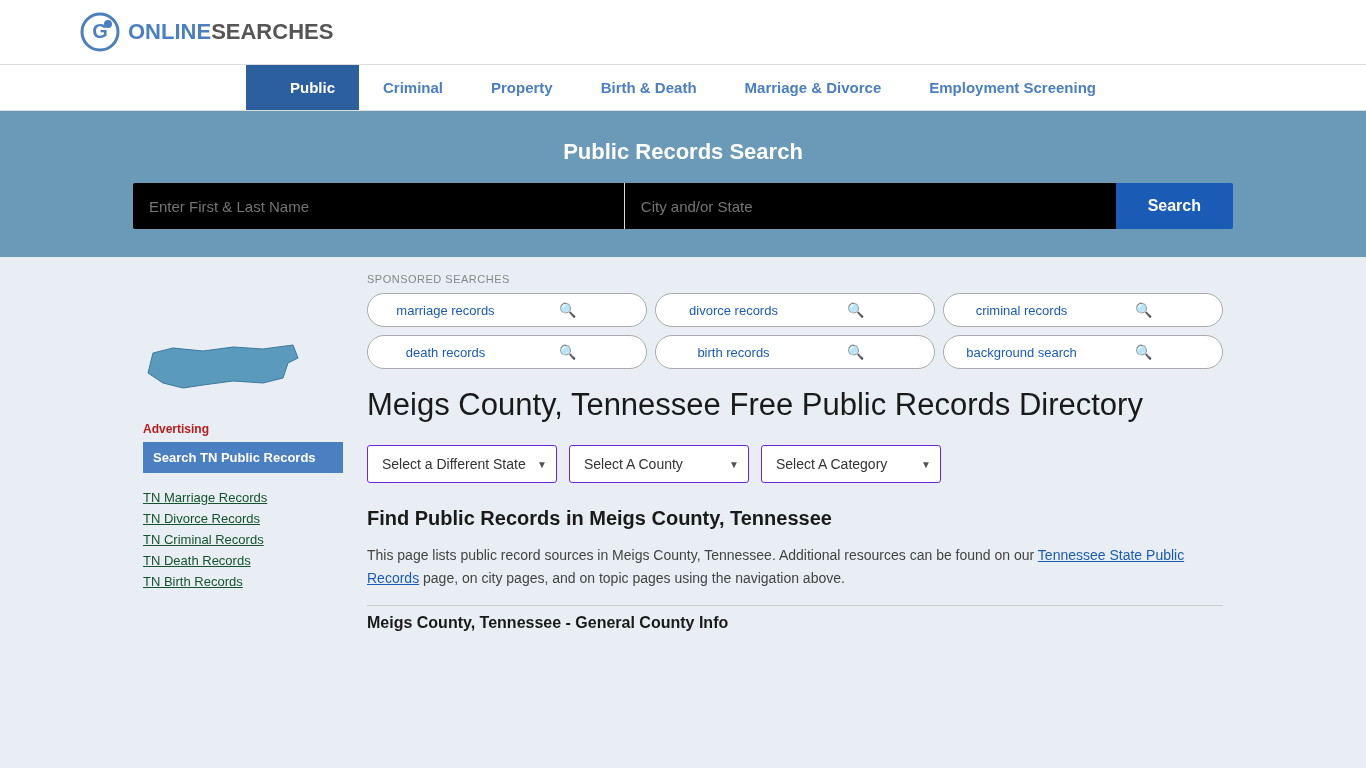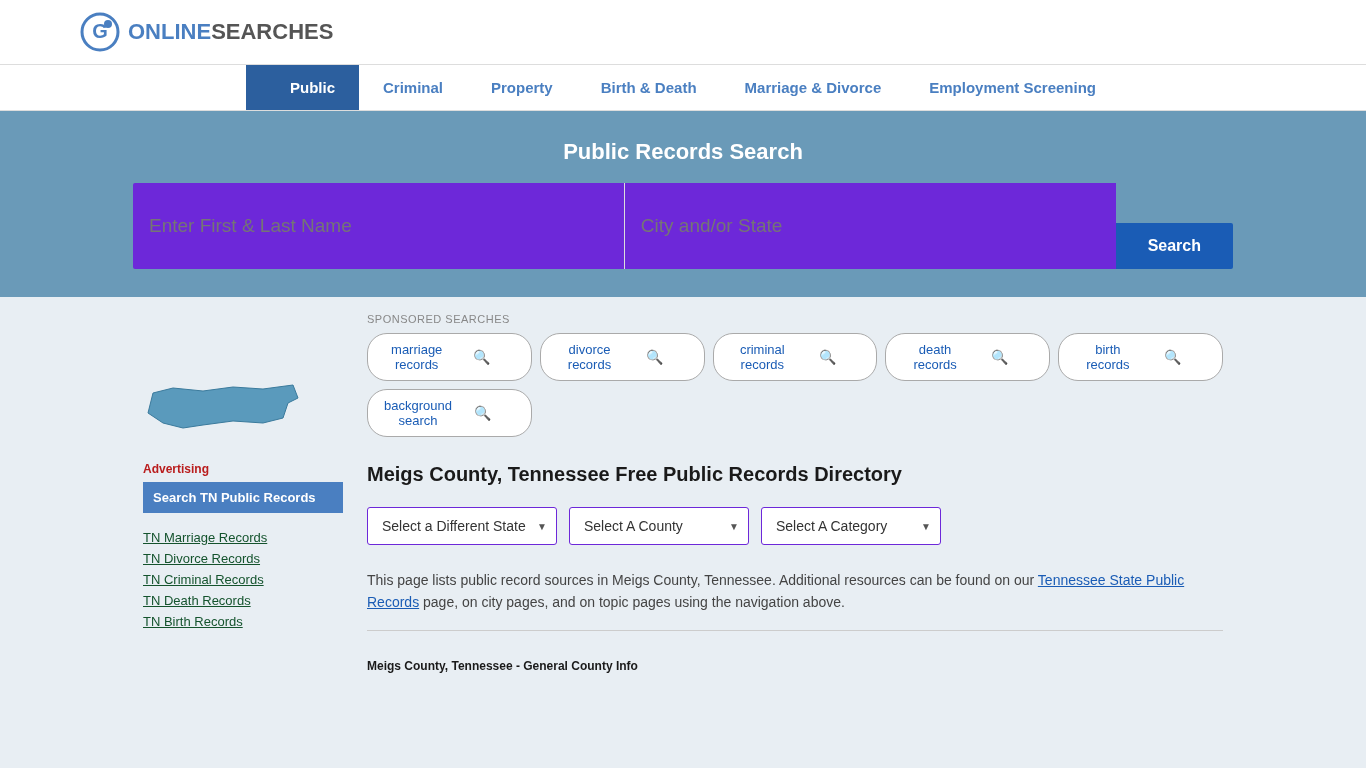--- a/index.html
+++ b/index.html
@@ -68,43 +68,42 @@
     }
     .search-bar {
       display: flex;
       gap: 0;
       max-width: 1100px;
       margin: 0 auto;
     }
     .search-input {
       flex: 1;
       padding: 14px 16px;
-      font-size: 19px;
+      font-size: 15px;
       border: none;
       outline: none;
       color: #aaa;
-      background: #6d28d9;
+      background: #000000;
     }
     .search-input:first-child {
       border-right: 1px solid #ddd;
       border-radius: 2px 0 0 2px;
     }
     .search-input.city {
       border-radius: 0;
     }
     .search-btn {
       background: #1a5cb5;
       color: #fff;
       border: none;
       padding: 14px 32px;
       font-size: 16px;
       font-weight: bold;
       cursor: pointer;
       border-radius: 0 2px 2px 0;
-      margin-top: 40px;
     }
     
     .main-content {
       max-width: 1240px;
       margin: 0 auto;
       padding: 16px 80px;
       display: flex;
       gap: 24px;
     }
     
@@ -149,23 +148,23 @@
     }
     
     .sponsored-label {
       font-size: 11px;
       color: #888;
       margin-bottom: 8px;
       letter-spacing: 0.5px;
     }
     .search-tags {
       display: grid;
-      grid-template-columns: repeat(5, 1fr);
+      grid-template-columns: repeat(3, 1fr);
       gap: 8px;
-      margin-bottom: 24px;
+      margin-bottom: 16px;
     }
     .search-tag {
       border: 1px solid #aaa;
       border-radius: 20px;
       padding: 8px 16px;
       display: flex;
       align-items: center;
       justify-content: space-between;
       cursor: pointer;
       background: #fff;
@@ -175,22 +174,22 @@
       font-size: 13px;
       flex: 1;
       text-align: center;
     }
     .search-tag .tag-icon {
       color: #555;
       font-size: 14px;
     }
     
     .page-title {
-      font-size: 20px;
-      font-weight: bold;
+      font-size: 31px;
+      font-weight: normal;
       color: #1a1a1a;
       margin-bottom: 20px;
       line-height: 1.3;
     }
     
     .dropdowns {
       display: flex;
       gap: 12px;
       margin-bottom: 24px;
     }
@@ -237,24 +236,24 @@
     }
     .description a {
       color: #1a5cb5;
       text-decoration: underline;
     }
     .description strong {
       font-weight: normal;
     }
     
     .county-info-heading {
-      font-size: 12px;
+      font-size: 16px;
       font-weight: bold;
       color: #1a1a1a;
-      padding-top: 28px;
+      padding-top: 8px;
       border-top: 1px solid #ccc;
     }
   </style>
 </head>
 <body>
 
 <div class="header">
   <div class="logo-area">
     <svg class="logo-icon" viewBox="0 0 40 40">
       <circle cx="20" cy="20" r="18" fill="none" stroke="#4a7fc1" stroke-width="3"></circle>
@@ -345,20 +344,21 @@
           <option>Select A County</option>
         </select>
       </div>
       <div class="dropdown-wrapper">
         <select>
           <option>Select A Category</option>
         </select>
       </div>
     </div>
 
+    <h2 class="section-title">Find Public Records in Meigs County, Tennessee</h2>
 
     <p class="description">
       <span>This page lists </span><strong>public record sources in Meigs County, Tennessee</strong><span>. Additional resources can be found on our </span><a href="#">Tennessee State Public Records</a><span> page, on city pages, and on topic pages using the navigation above.</span>
     </p>
 
     <div class="county-info-heading">Meigs County, Tennessee - General County Info</div>
   </div>
 </div>
 
 </body></html>

